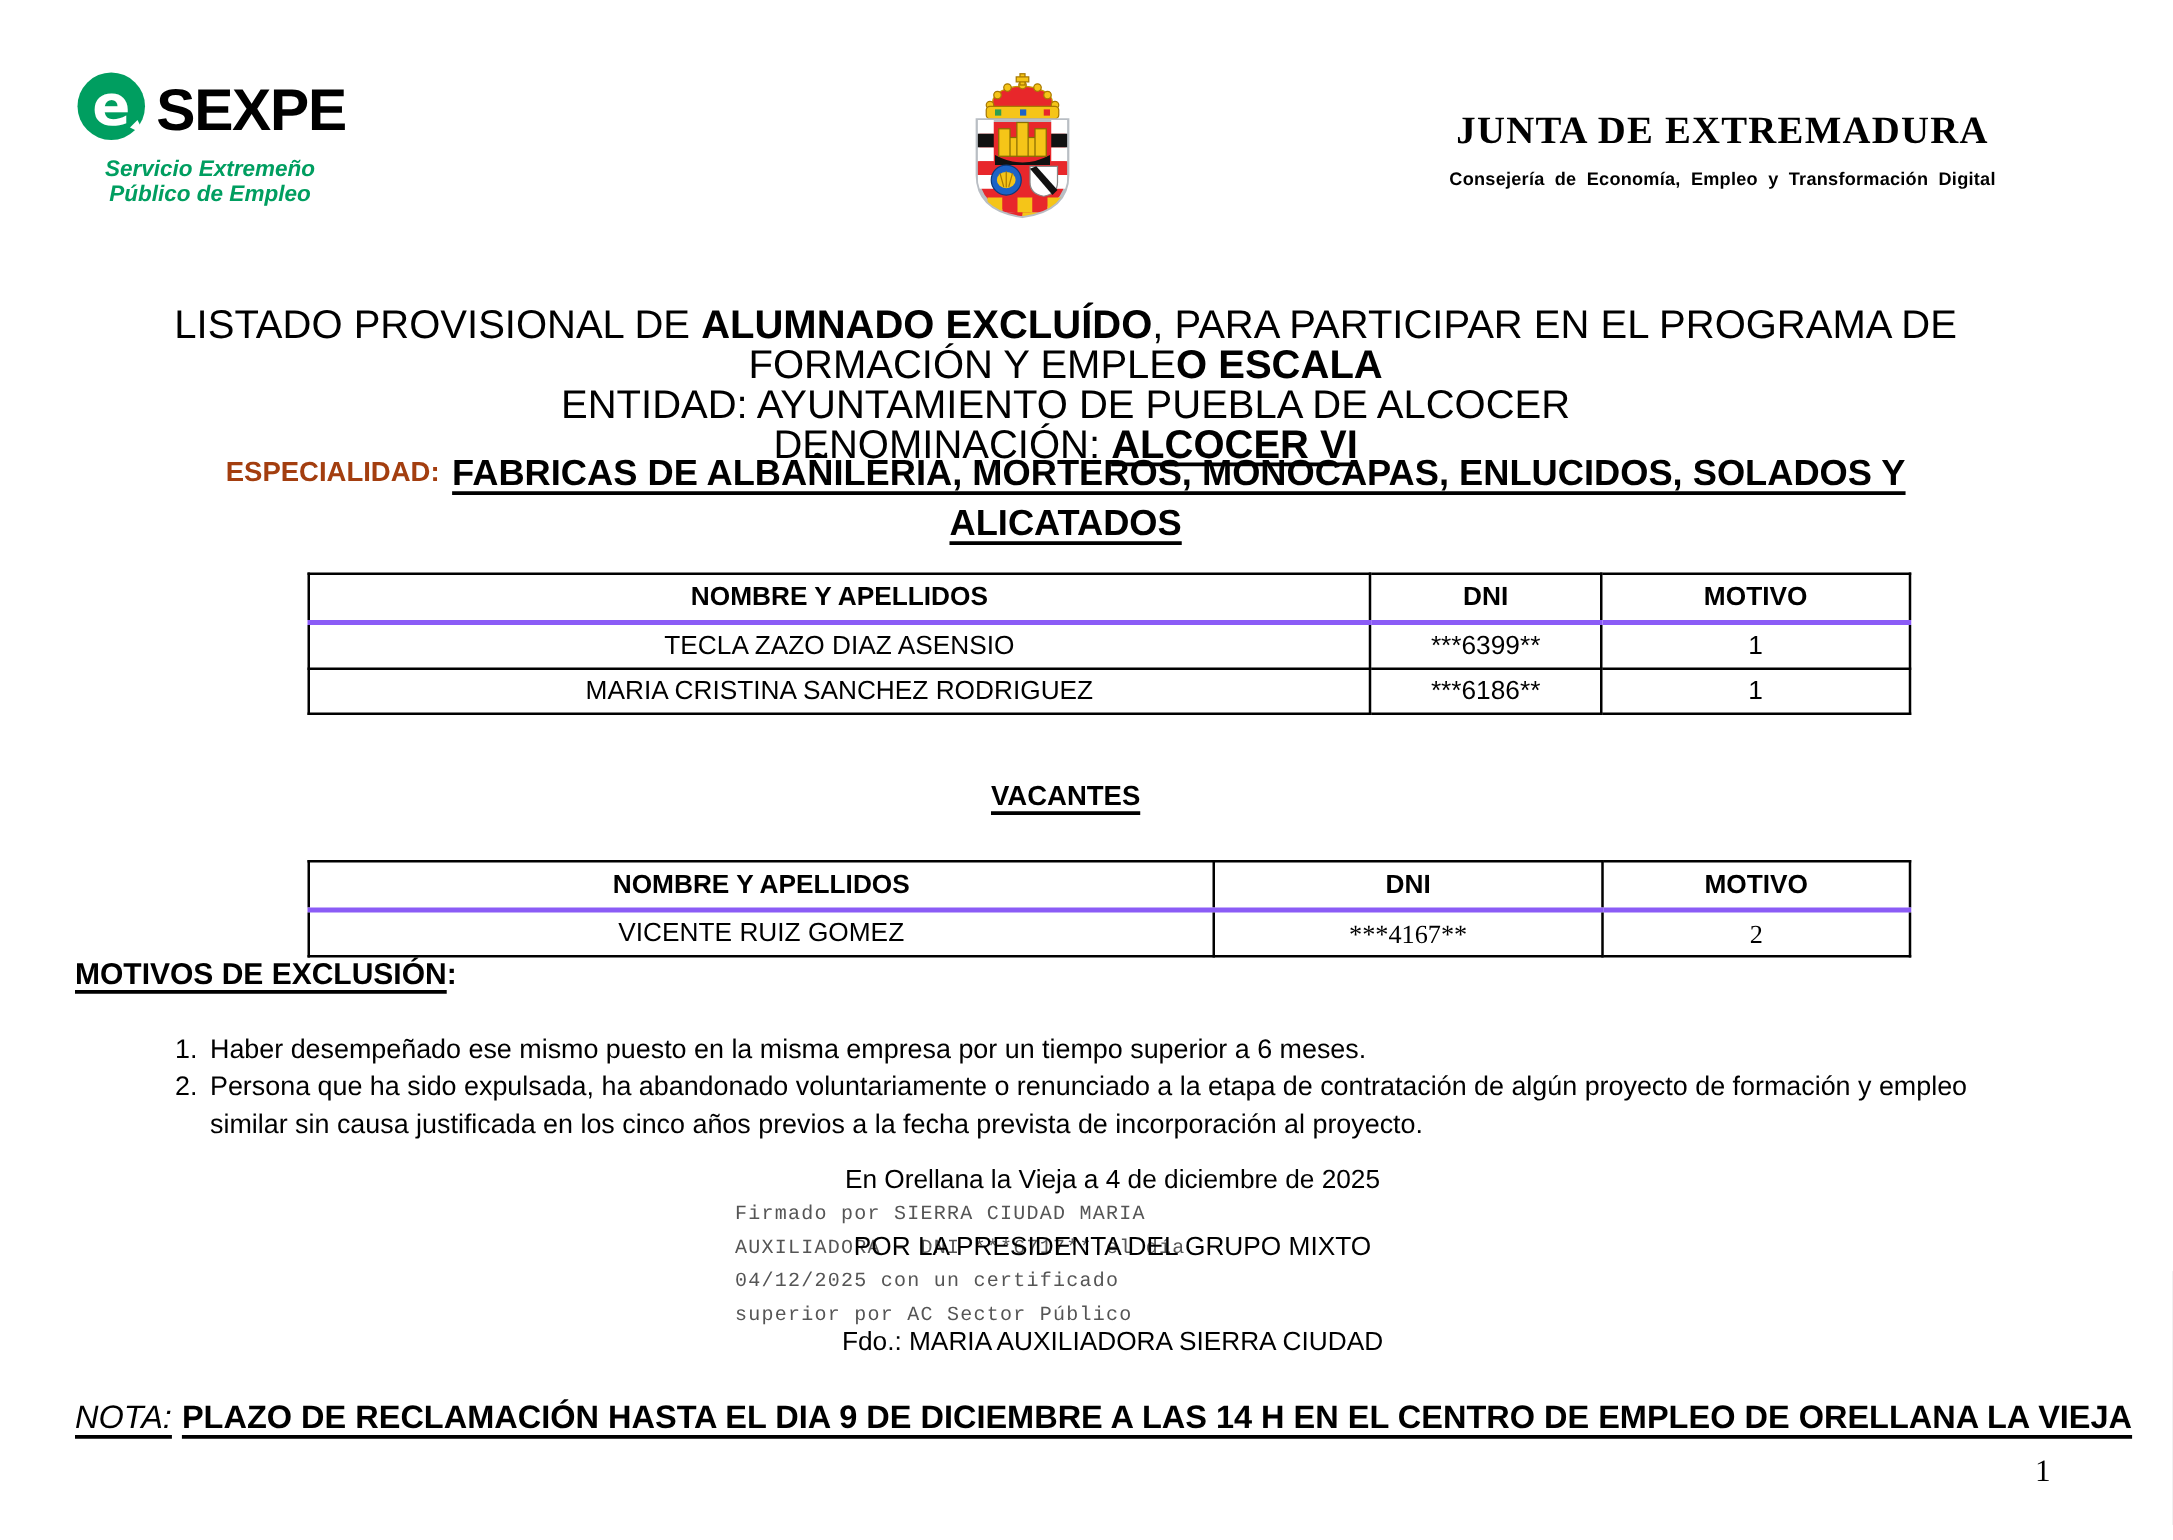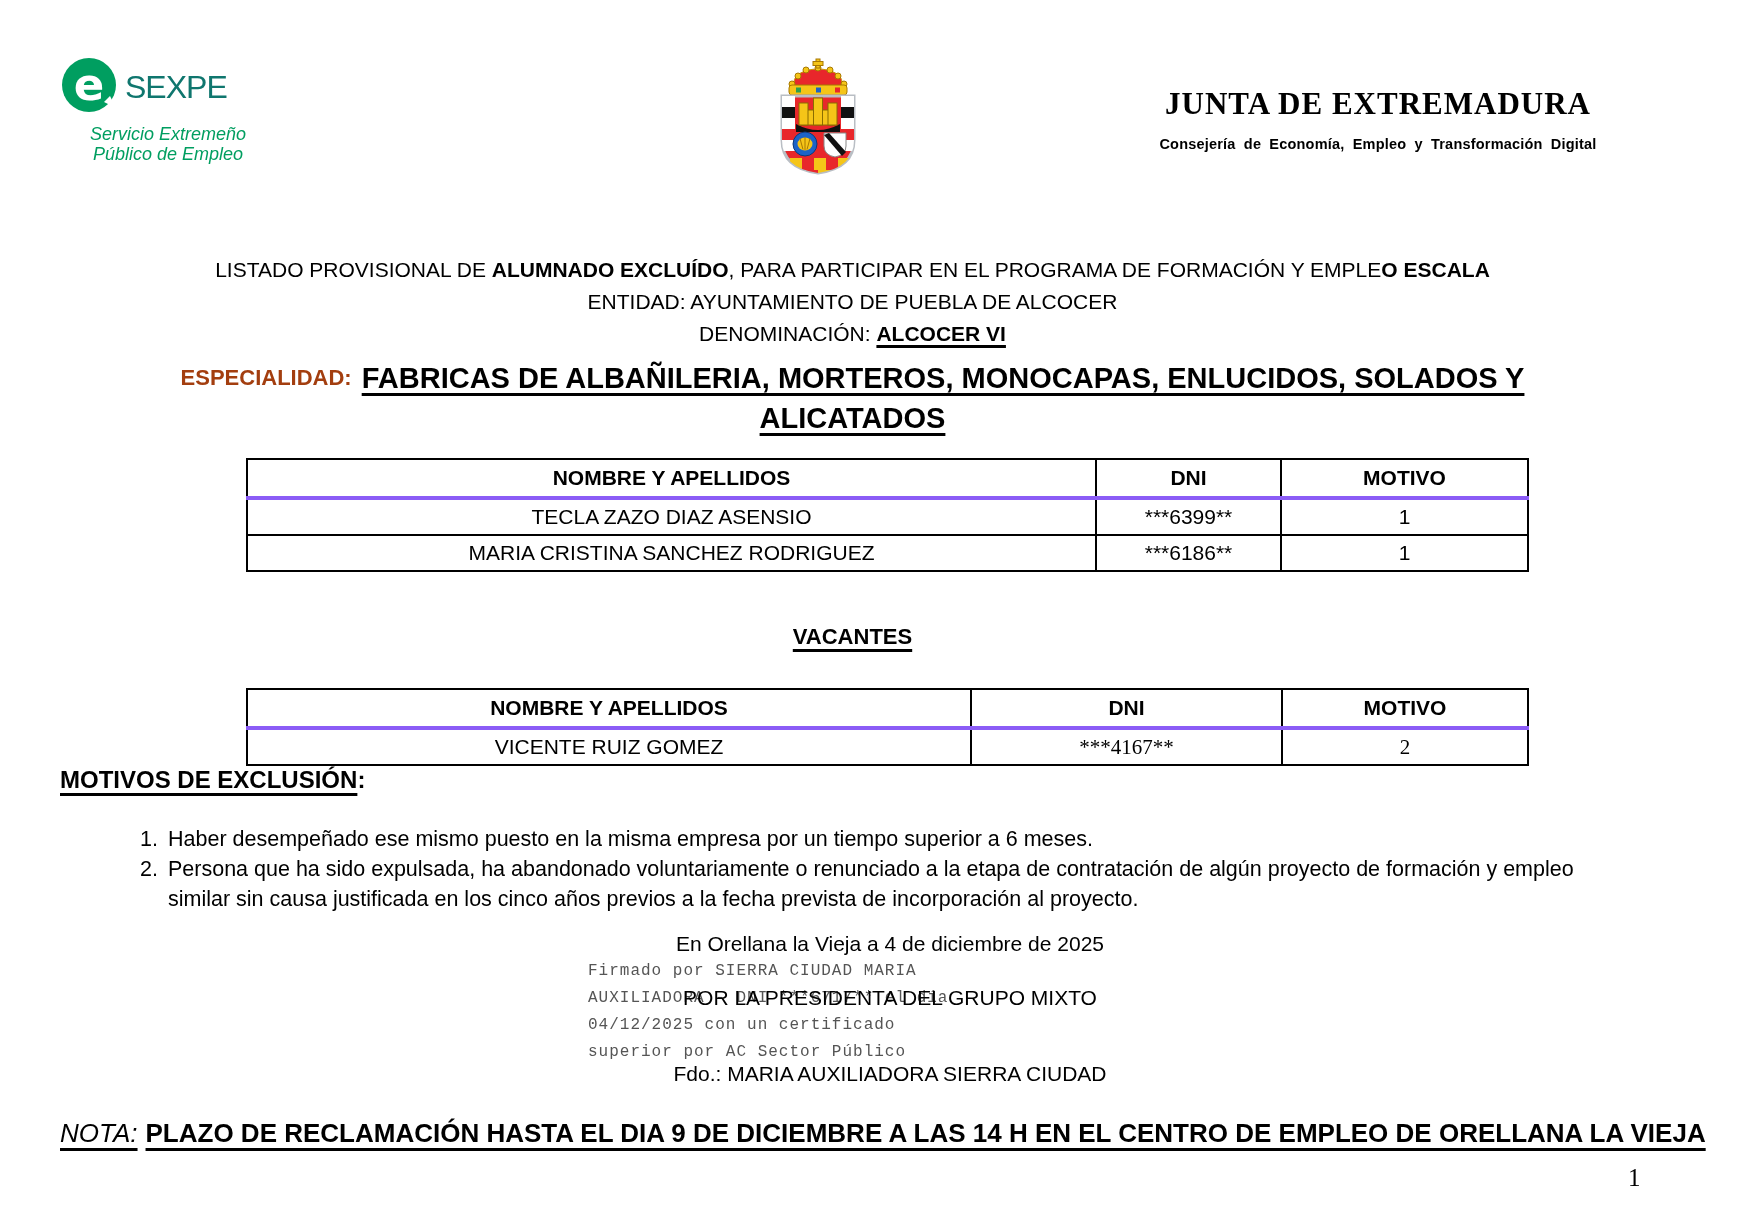--- a/index.html
+++ b/index.html
@@ -2,32 +2,32 @@
 <html><head>
 <meta charset="utf-8">
 <style>
   html,body{margin:0;padding:0;background:#e5e5e5;}
   .page{position:relative;width:1738px;height:1232px;background:#fff;color:#000;
         font-family:"Liberation Sans",sans-serif;overflow:hidden;margin:0 auto;}
 
   
   .sexpe{position:absolute;left:60px;top:56px;width:216px;}
   .sexpe-top{display:flex;align-items:center;gap:7px;}
-  .sexpe-word{font-size:32px;font-weight:normal;color:#0f766e;letter-spacing:-1px;line-height:1;}
-  .sexpe-sub{margin-top:6px;text-align:center;font-style:italic;font-weight:normal;
+  .sexpe-word{font-size:47px;font-weight:bold;color:#000000;letter-spacing:-1px;line-height:1;}
+  .sexpe-sub{margin-top:6px;text-align:center;font-style:italic;font-weight:bold;
              color:#009E60;font-size:18px;line-height:20px;}
   .crest{position:absolute;left:772px;top:58px;}
   .junta{position:absolute;left:1128px;top:88px;width:500px;text-align:center;}
   .junta-title{font-family:"Liberation Serif",serif;font-size:31px;font-weight:600;
                letter-spacing:1px;line-height:1;}
   .junta-sub{margin-top:17px;font-size:14.5px;font-weight:bold;letter-spacing:.2px;word-spacing:4px;}
 
   
-  .title-block{position:absolute;left:55px;top:254px;width:1595px;text-align:center;
-               font-size:21px;line-height:32px;}
+  .title-block{position:absolute;left:55px;top:243px;width:1595px;text-align:center;
+               font-size:32px;line-height:32px;}
   .u2{text-decoration:underline;text-decoration-thickness:2.5px;text-underline-offset:4px;}
 
   
   .esp{position:absolute;left:55px;top:358px;width:1595px;text-align:center;font-weight:bold;}
   .esp-label{font-size:22px;color:#A33E0F;vertical-align:3px;margin-right:10px;}
   .esp-line{font-size:29px;line-height:40px;}
   .u3{text-decoration:underline;text-decoration-thickness:3px;text-underline-offset:5px;}
 
   
   table.tbl{position:absolute;border-collapse:collapse;table-layout:fixed;width:1281px;left:246px;}

